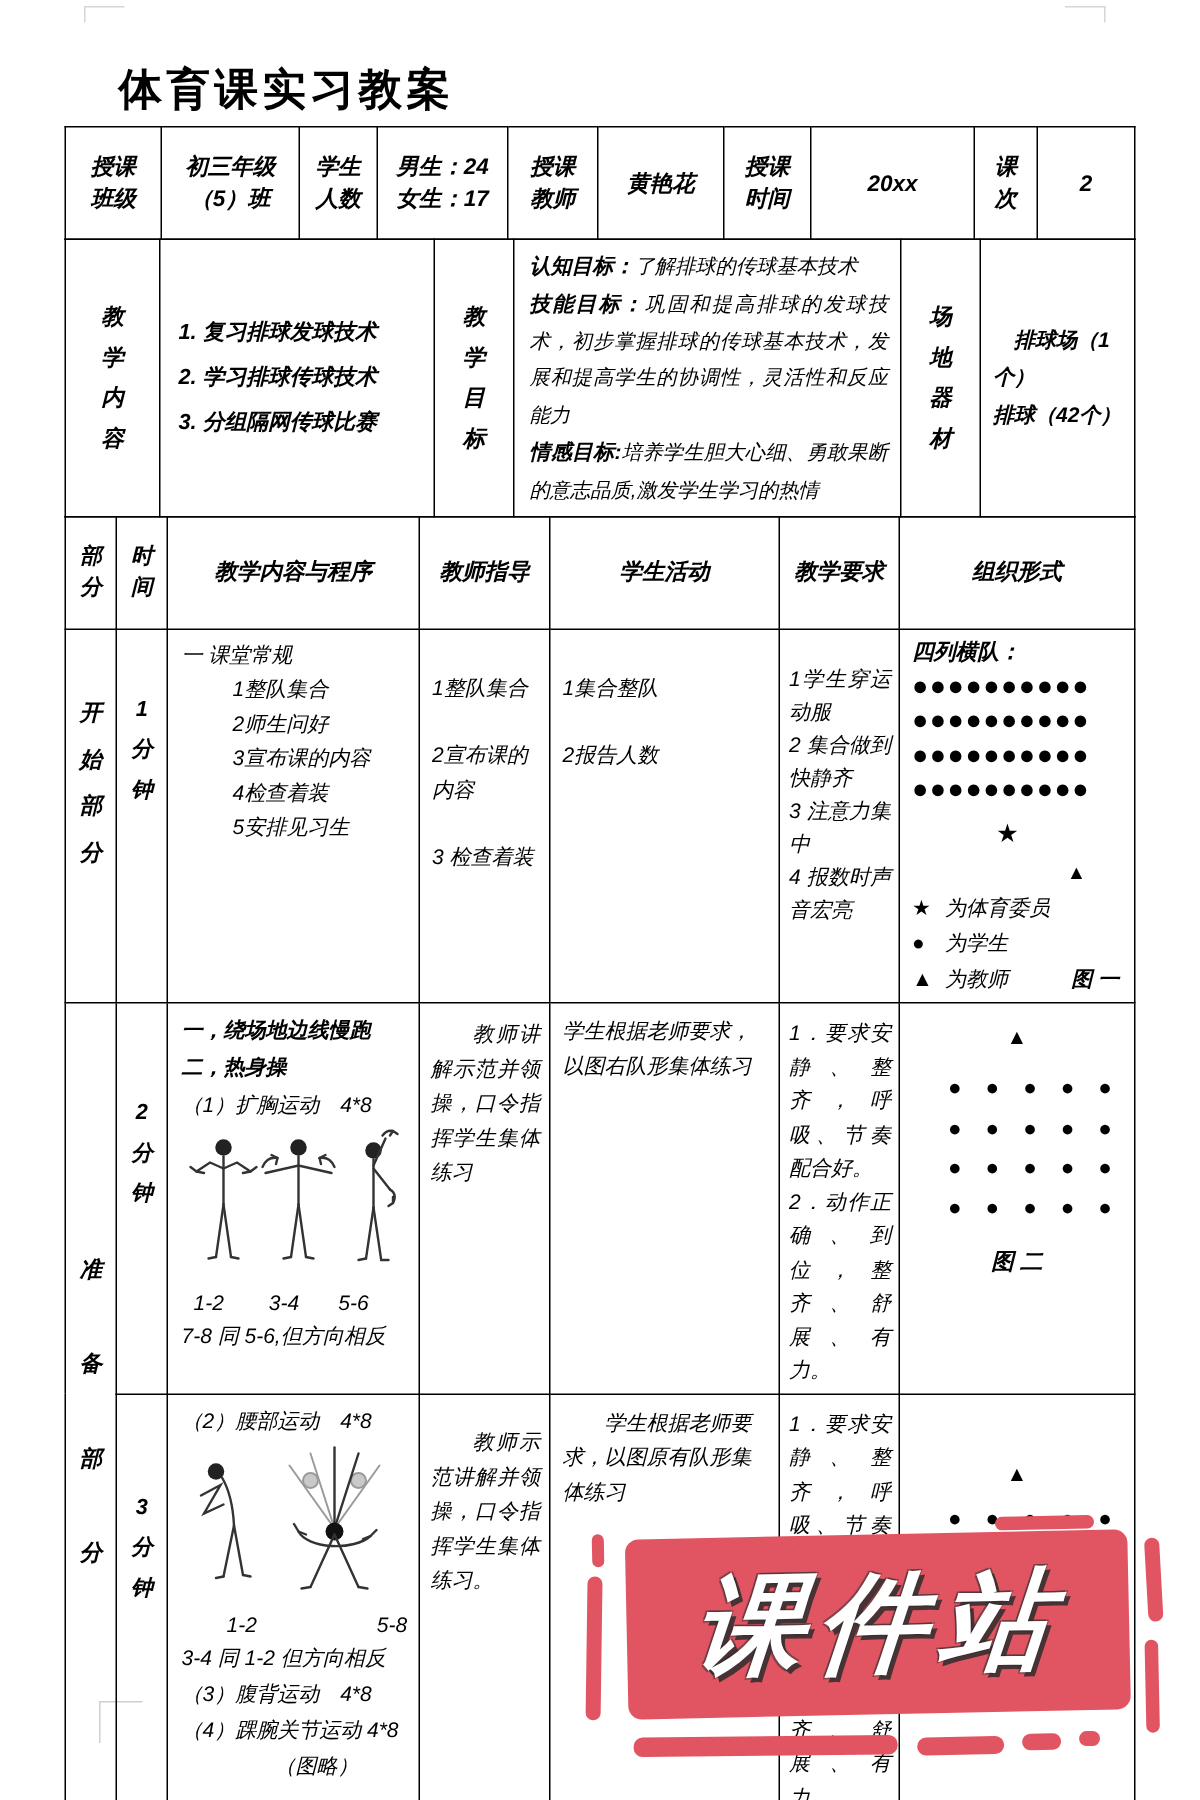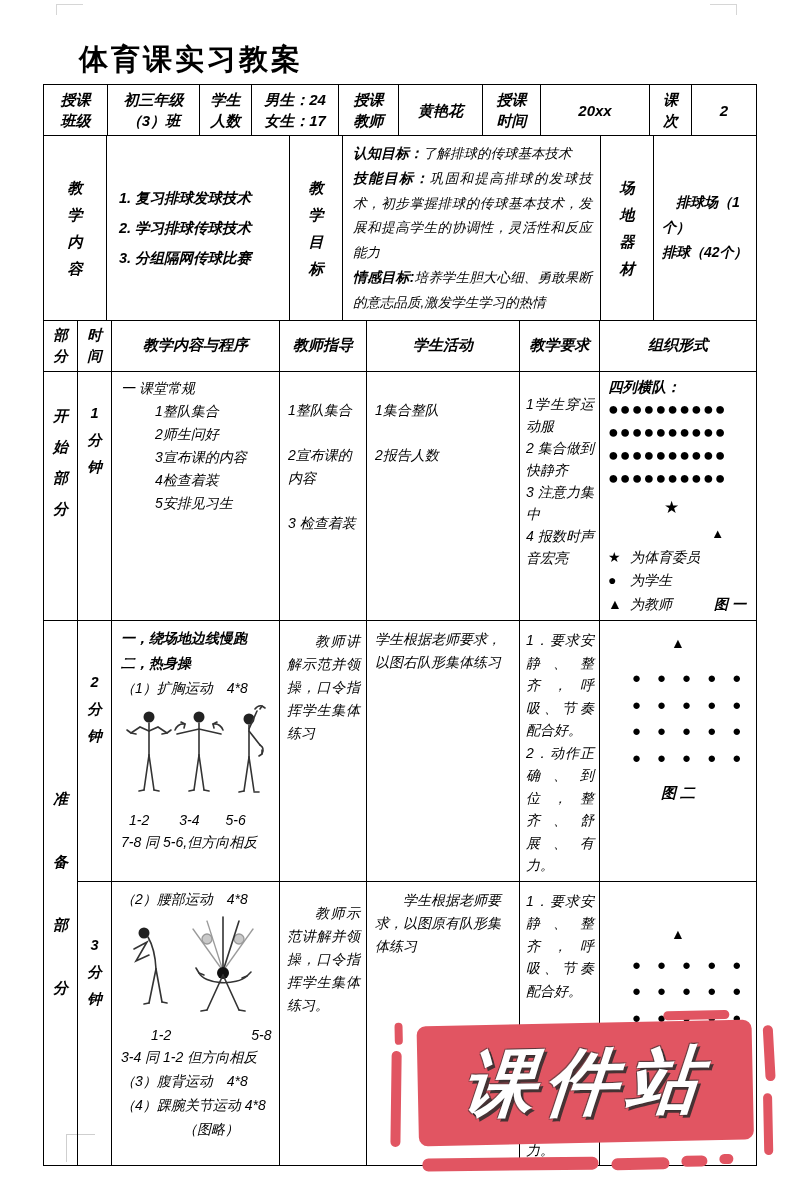--- a/index.html
+++ b/index.html
@@ -5,21 +5,21 @@
   html,body{margin:0;padding:0;background:#fff;}
   .page{position:relative;width:800px;height:1200px;background:#fff;overflow:hidden;
         font-family:"Liberation Sans","DejaVu Sans",sans-serif;color:#000;}
   .title{position:absolute;left:79px;top:40px;font-size:29px;font-weight:bold;letter-spacing:3px;
          font-family:"Liberation Serif","DejaVu Serif",serif;}
   .doc{position:absolute;left:43px;top:84px;width:716px;font-style:italic;}
   table{border-collapse:collapse;table-layout:fixed;width:713px;}
   table+table{margin-top:-1.5px;}
   td{border:1.5px solid #000;padding:0;vertical-align:top;font-size:14px;overflow:hidden;}
   
-  .vert{width:1.05em;margin:4px auto;word-break:break-all;text-align:center;}
+  .vert{width:1.05em;margin:16px auto;word-break:break-all;text-align:center;}
   
   .t-info td{vertical-align:middle;text-align:center;font-weight:bold;font-size:15px;line-height:21px;}
   
   .t-ov td{vertical-align:middle;}
   .ov-label{text-align:center;font-weight:bold;font-size:15px;}
   .ov-label .vert{line-height:27px;}
   .ov-content{padding:4px 4px 4px 12px;font-weight:bold;font-size:14.5px;line-height:30px;}
   .ov-goals{padding:5px 8px 5px 10px;font-size:13.5px;line-height:24.5px;text-align:justify;}
   .ov-goals b{font-size:14px;}
   .ov-equip{padding:4px 6px 4px 8px;font-weight:bold;font-size:14px;line-height:25px;}
@@ -110,21 +110,21 @@
           <col style="width:65px">
       </colgroup>
       <tbody>
           <tr style="height:50px">
         <td>
           <div>授课</div>
           <div>班级</div>
         </td>
         <td>
           <div>初三年级</div>
-          <div>（3）班</div>
+          <div>（5）班</div>
         </td>
         <td>
           <div>学生</div>
           <div>人数</div>
         </td>
         <td>
           <div>男生：24</div>
           <div>女生：17</div>
         </td>
         <td>

